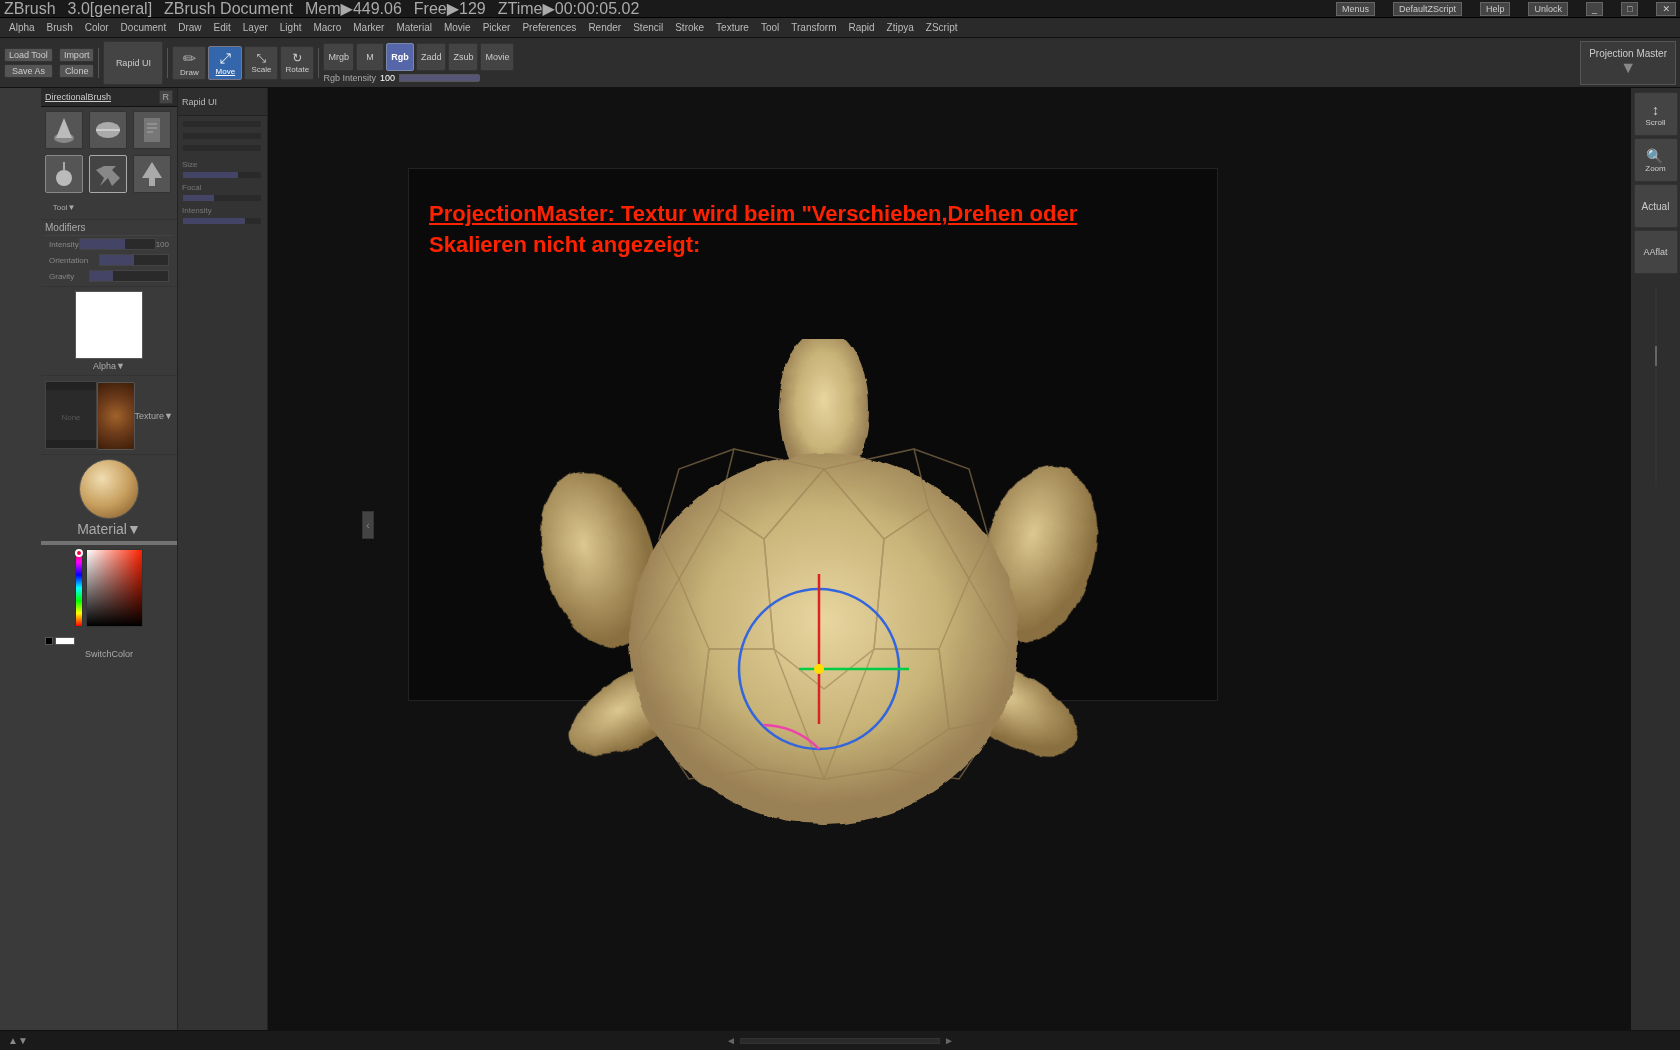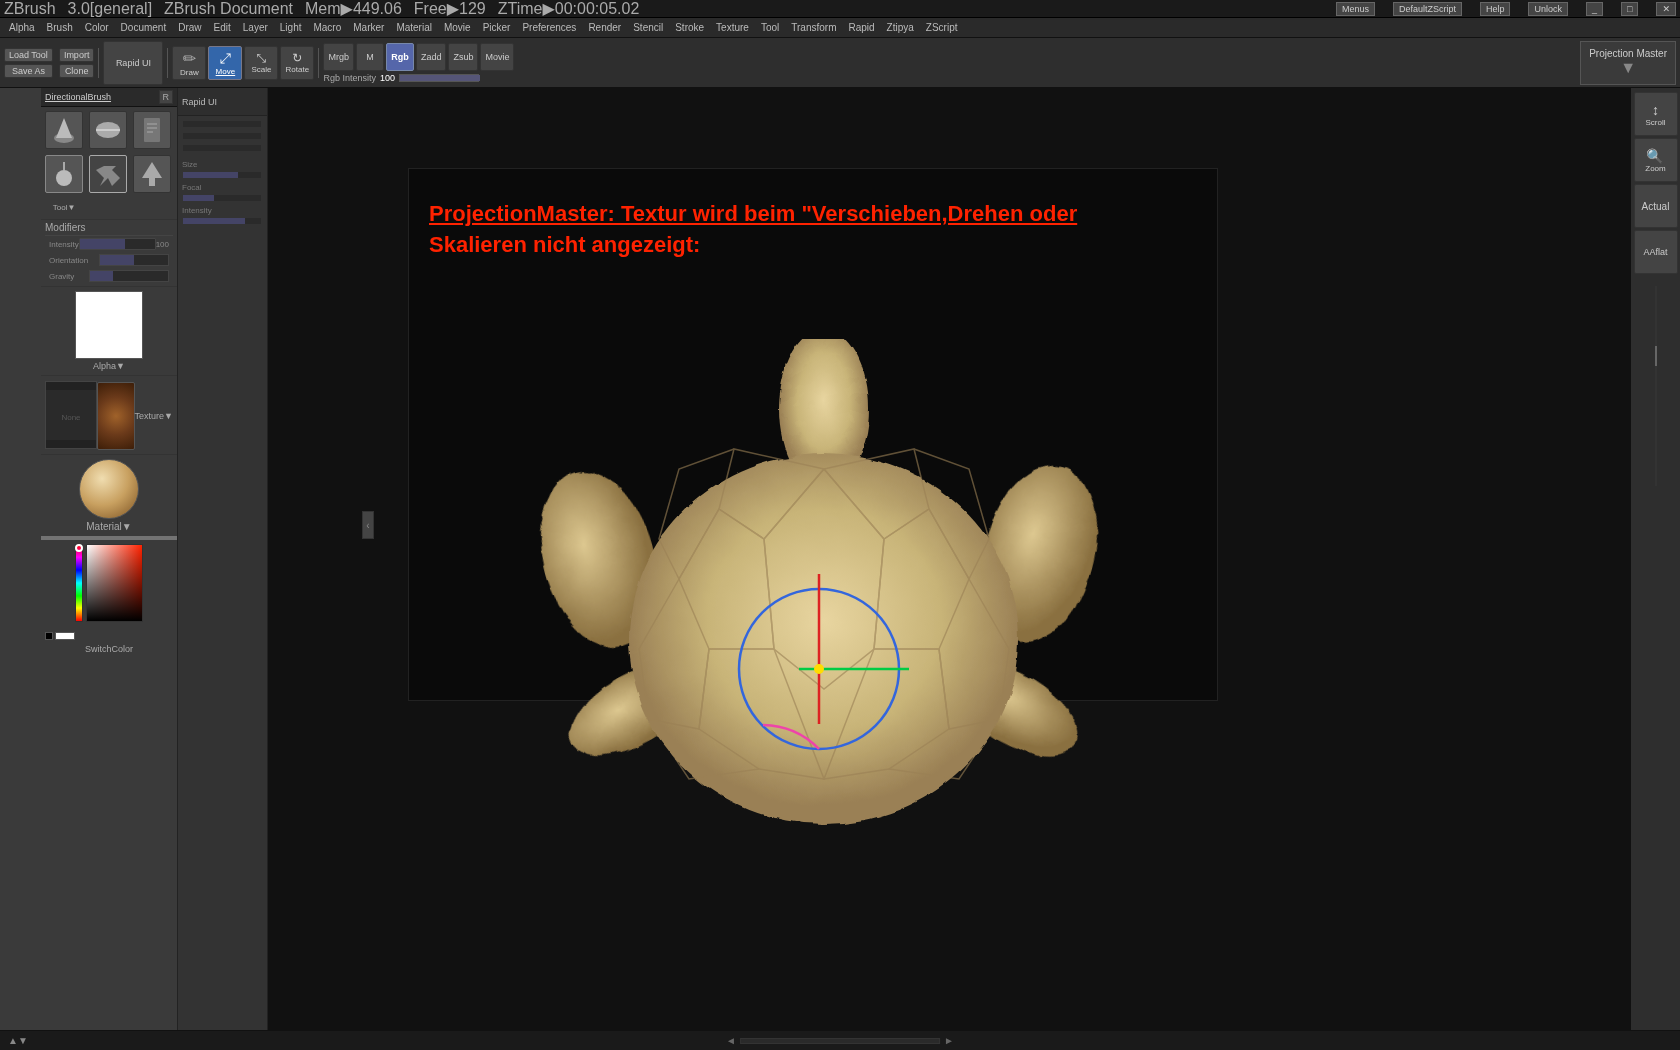--- a/index.html
+++ b/index.html
@@ -445,21 +445,21 @@
         <text x="25" y="30" text-anchor="middle" fill="#555" font-size="8">None</text>
       </svg>
     </div>
 
     <div style="width:68px;height:68px;background:radial-gradient(circle, #a0622a, #6b3a1a, #3d1e08);border:1px solid #555;margin-top:2px;border-radius:2px;"></div>
     <div style="font-size:9px;color:#aaa;margin-top:2px;">Texture▼</div>
   </div>
 
   <div style="padding:4px;border-top:1px solid #333;display:flex;flex-direction:column;align-items:center;">
     <div style="width:60px;height:60px;background:radial-gradient(circle at 38% 32%, #f0ddb0, #c8a060, #7a5020);border-radius:50%;border:1px solid #555;"></div>
-    <div style="font-size:10px;color:#aaa;margin-top:2px;">Material▼</div>
+    <div style="font-size:14px;color:#aaa;margin-top:2px;">Material▼</div>
   </div>
 
   <div style="padding:4px;border-top:4px solid #737373;">
     <div style="position:relative;width:68px;height:78px;margin:0 auto;">
 
       <div style="position:absolute;left:0;top:0;width:8px;height:78px;background:linear-gradient(to bottom, #ff0000 0%, #ff00ff 16%, #0000ff 33%, #00ffff 50%, #00ff00 67%, #ffff00 83%, #ff0000 100%);border:1px solid #333;"></div>
 
       <div style="position:absolute;left:11px;top:0;width:57px;height:78px;background:linear-gradient(to right, #fff, #ff2200);border:1px solid #333;overflow:hidden;">
         <div style="position:absolute;top:0;left:0;width:100%;height:100%;background:linear-gradient(to bottom, transparent, #000);"></div>
       </div>

